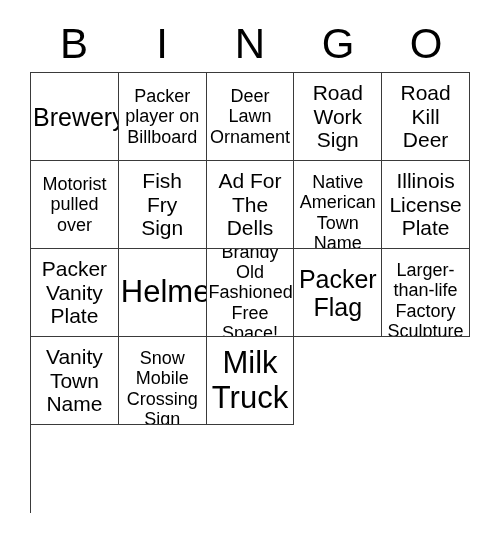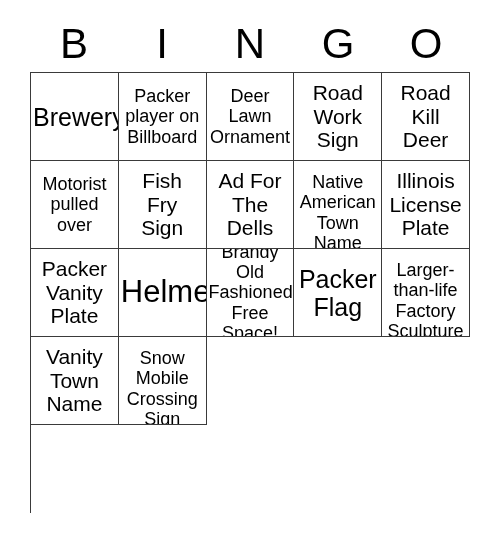--- a/index.html
+++ b/index.html
@@ -169,15 +169,19 @@
         <span class="cell-text fs-md">Vanity
 Town
 Name</span>
       </div>
       <div class="cell">
         <span class="cell-text fs-xs">Snow
 Mobile
 Crossing
 Sign</span>
       </div>
+      <div class="cell">
+        <span class="cell-text fs-xl">Milk
+Truck</span>
+      </div>
     </div>
 
 </div>
 
 </body></html>

